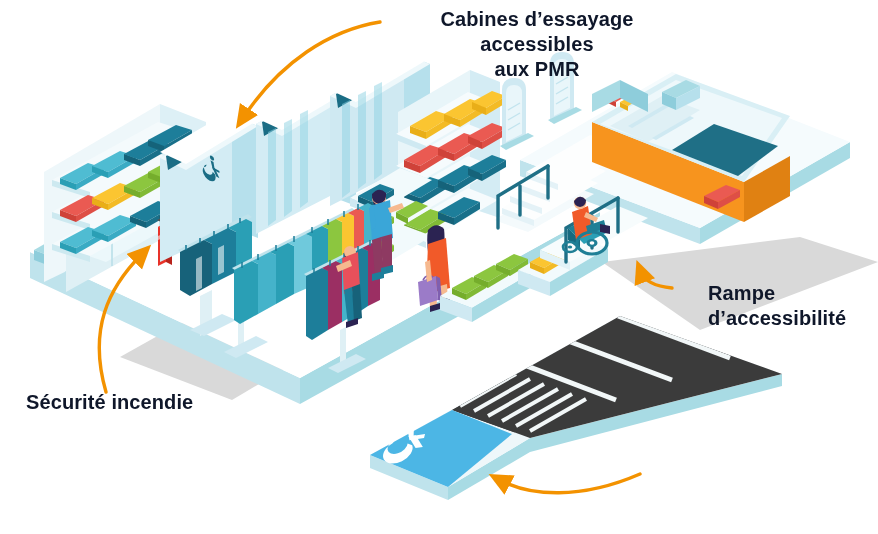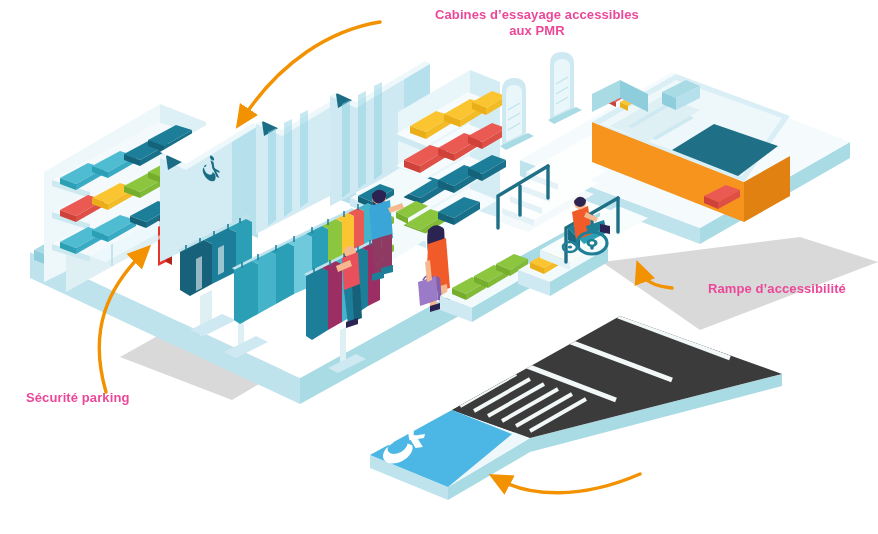--- a/index.html
+++ b/index.html
@@ -3,21 +3,21 @@
 <meta charset="utf-8">
 <title>Accessibilité magasin</title>
 <style>
   html,body{margin:0;padding:0;}
   body{
     width:878px;height:534px;overflow:hidden;background:#ffffff;
     font-family:"Liberation Sans", sans-serif;position:relative;
   }
   #stage{position:absolute;inset:0;width:878px;height:534px;}
   .label{
-    position:absolute;color:#ec4899;font-weight:bold;font-size:13px;
+    position:absolute;color:#0f172a;font-weight:bold;font-size:20px;
     line-height:1.25;letter-spacing:.1px;white-space:pre-line;
   }
   #lbl-cabines{left:404px;top:7px;width:266px;text-align:center;}
   #lbl-rampe{left:708px;top:281px;width:200px;text-align:left;}
   #lbl-secu{left:26px;top:390px;width:220px;text-align:left;}
   #lbl-parking{left:646px;top:457px;width:212px;text-align:center;}
   svg{display:block;}
 </style>
 </head>
 <body>
@@ -576,16 +576,16 @@
       <path d="M672,288 C652,286 644,280 641,272" marker-end="url(#arrowheadOrange)"></path>
       <path d="M640,474 C580,500 530,496 500,480" marker-end="url(#arrowheadOrange)"></path>
     </g>
   </svg>
 
   <div class="label" id="lbl-cabines">Cabines d’essayage accessibles
 aux PMR</div>
 
   <div class="label" id="lbl-rampe">Rampe d’accessibilité</div>
 
-  <div class="label" id="lbl-secu">Sécurité parking</div>
+  <div class="label" id="lbl-secu">Sécurité incendie</div>
 
 
 </div>
 
 </body></html>

